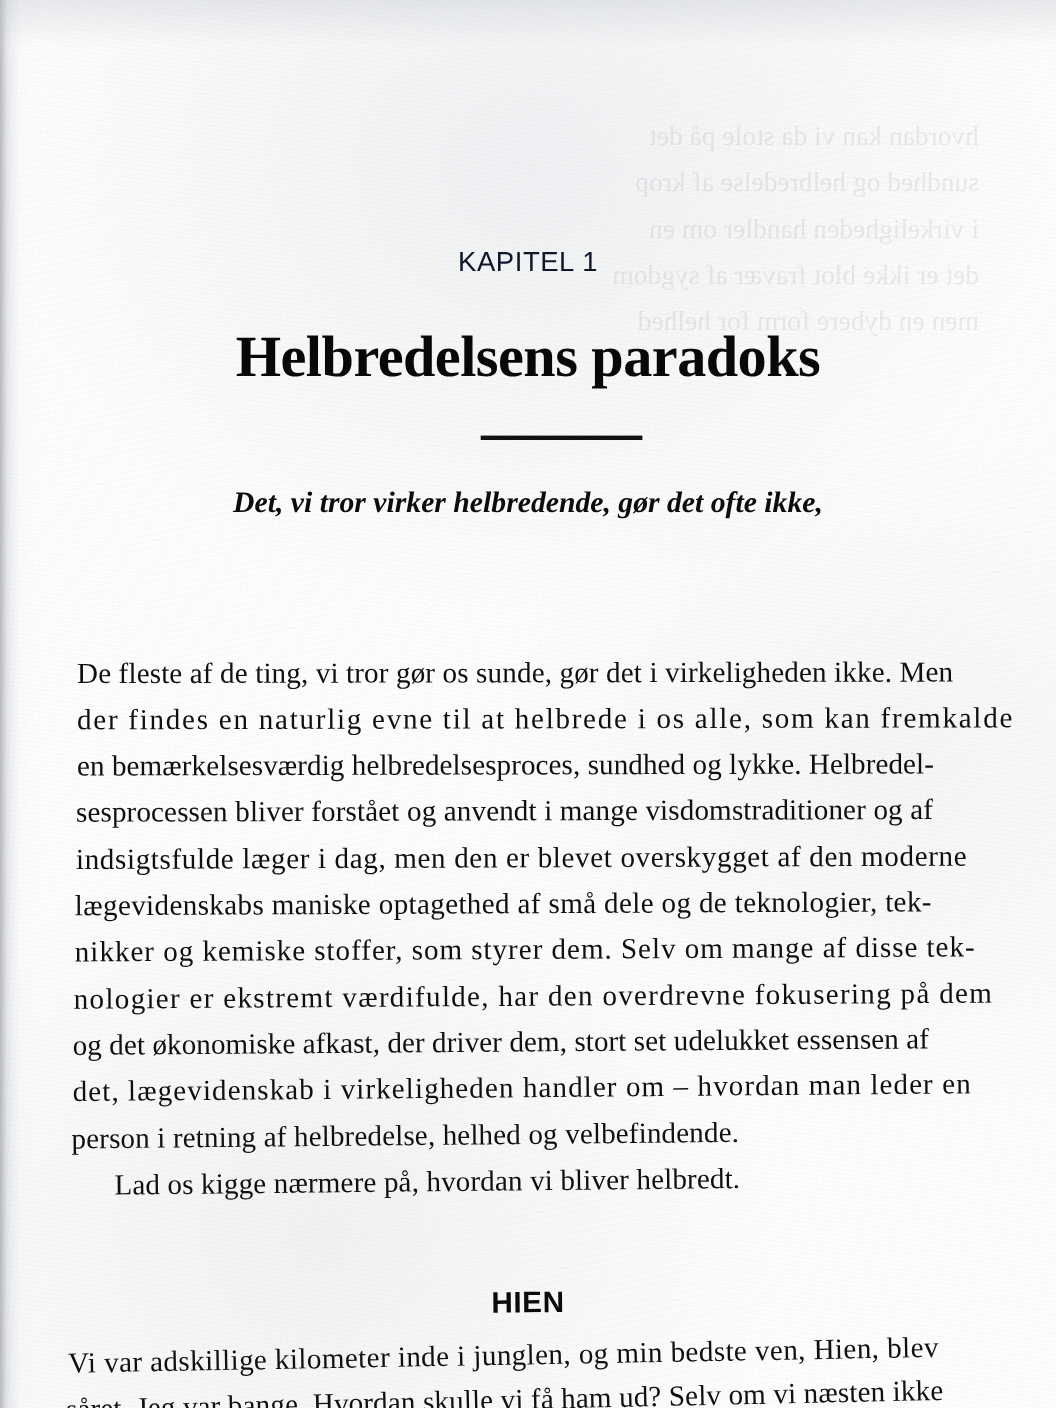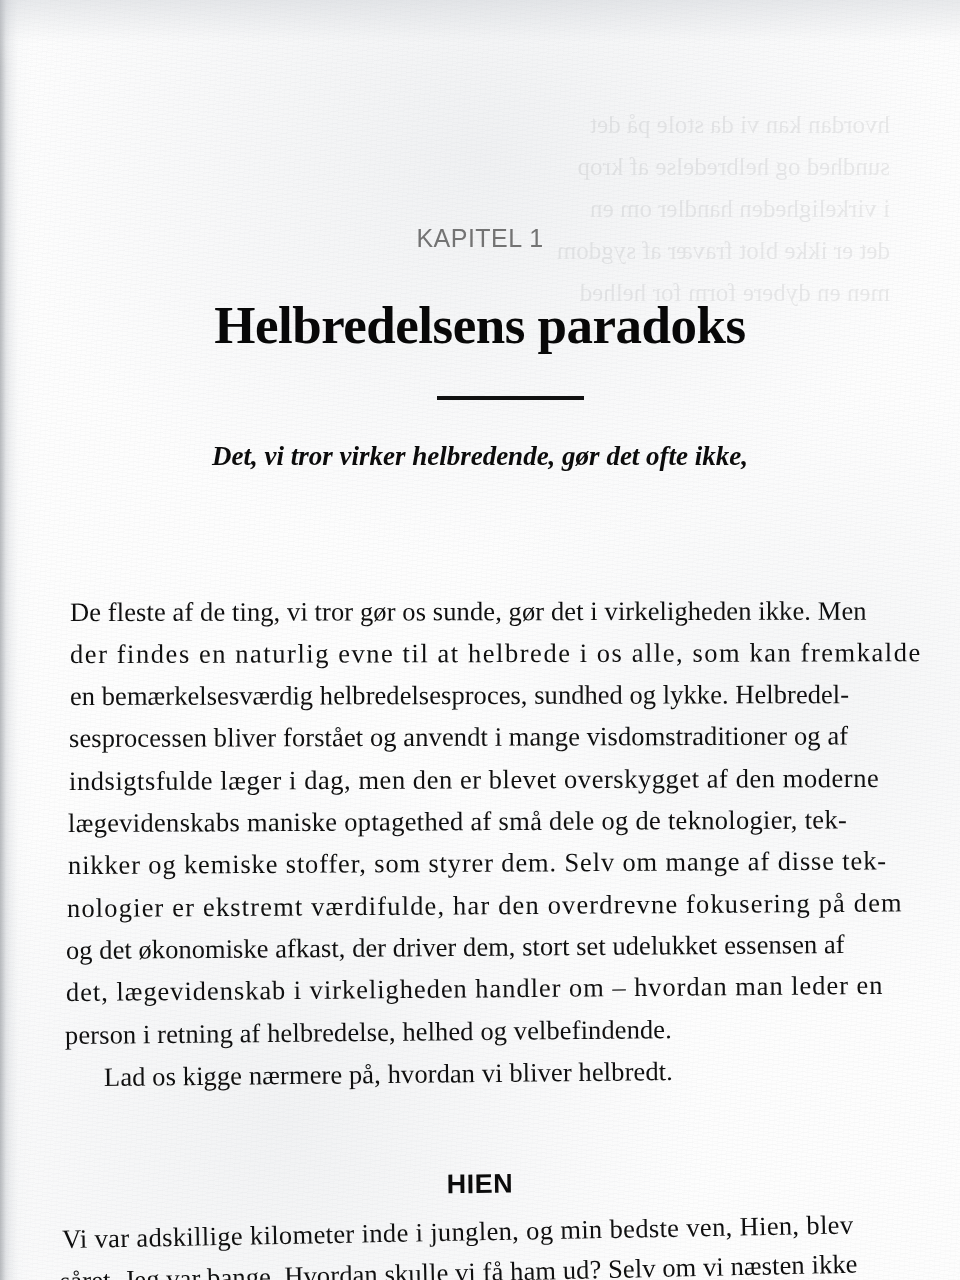--- a/index.html
+++ b/index.html
@@ -79,21 +79,21 @@
 
   .kapitel {
     position: absolute;
     top: 224px;
     left: 0;
     width: 960px;
     text-align: center;
     font-family: "Liberation Sans", "DejaVu Sans", sans-serif;
     font-size: 25px;
     letter-spacing: 0.5px;
-    color: #737373;
+    color: #0f172a;
   }
 
   .chapter-title {
     position: absolute;
     top: 295px;
     left: 0;
     width: 960px;
     text-align: center;
     font-family: "Liberation Serif", "DejaVu Serif", serif;
     font-weight: bold;

